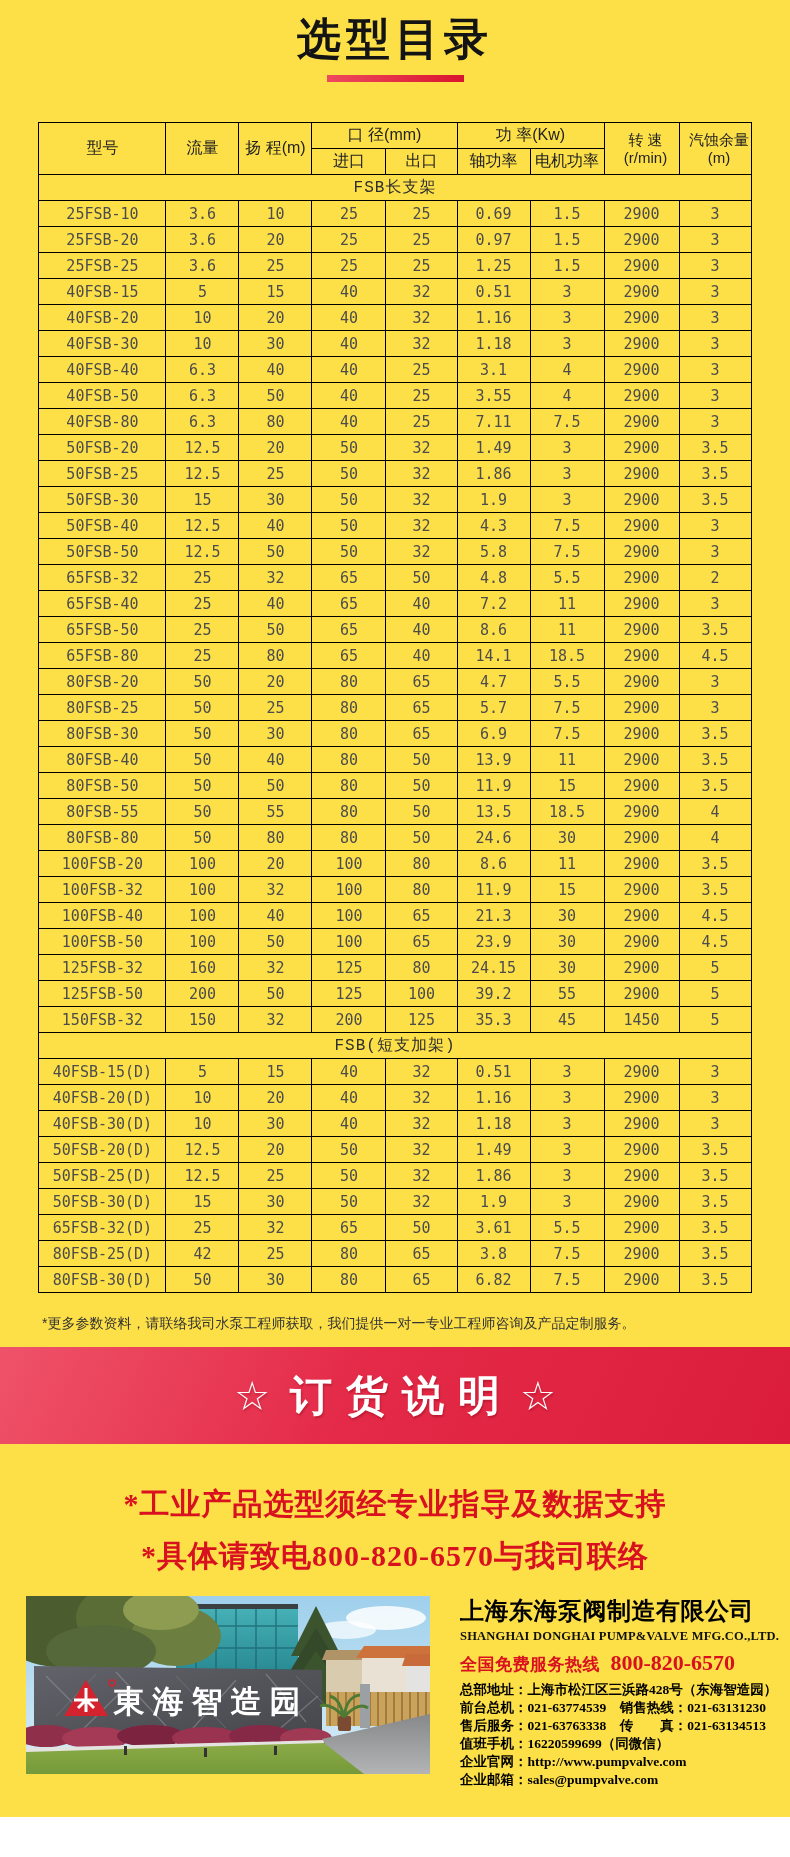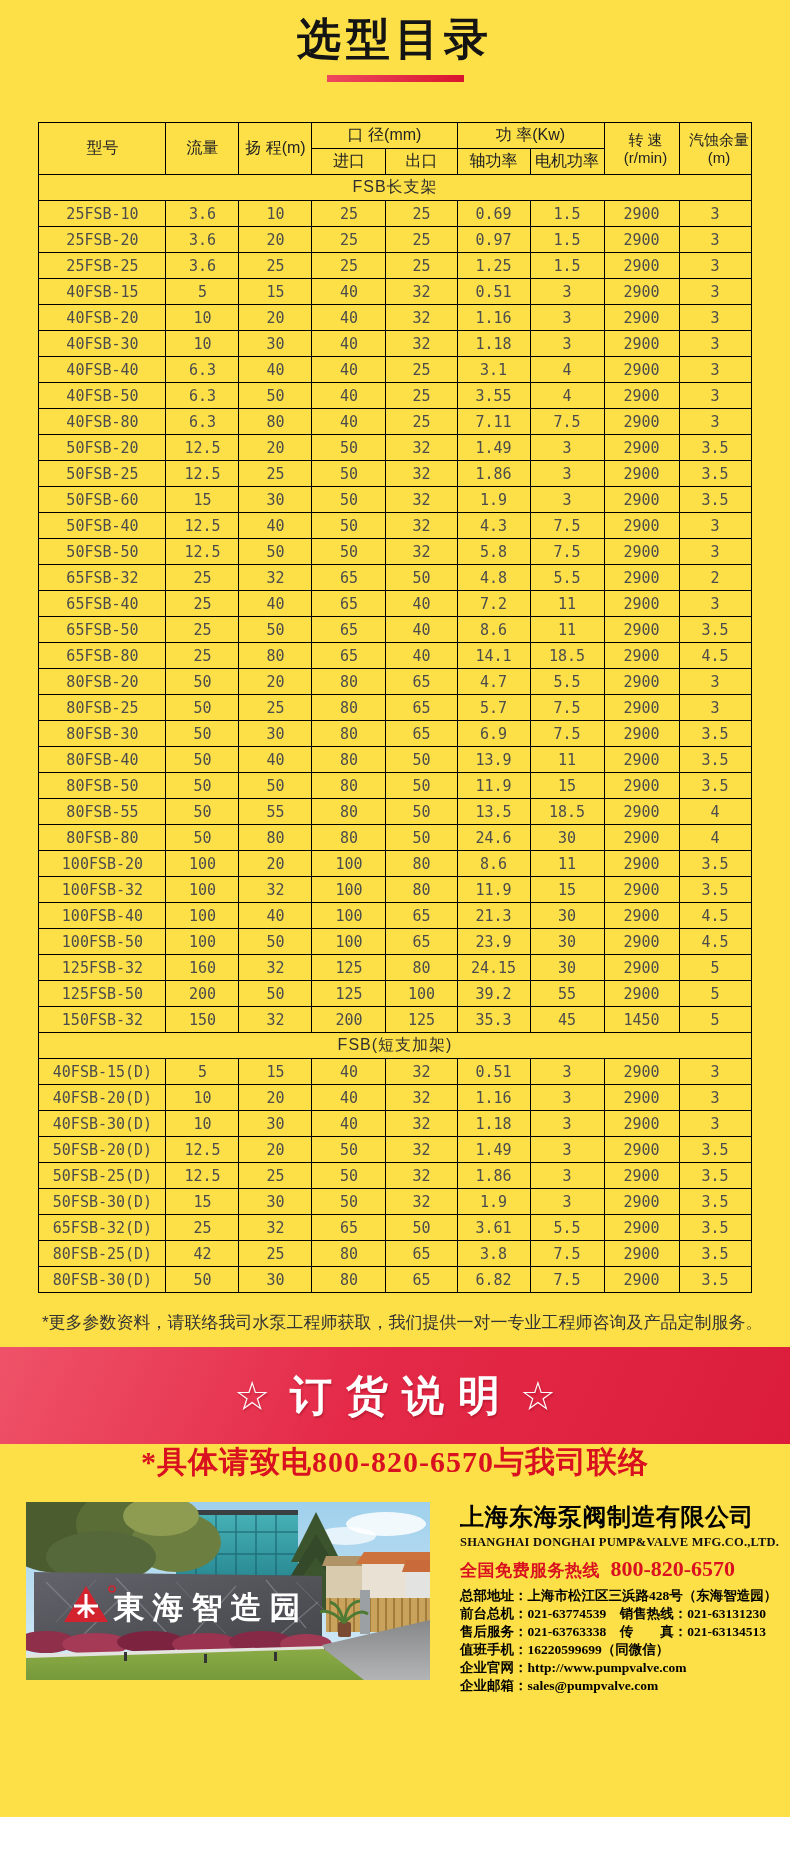--- a/index.html
+++ b/index.html
@@ -13,40 +13,40 @@
     background:linear-gradient(90deg,#ee4a5e,#d8152e);}
 
   
   table.spec{border-collapse:collapse;table-layout:fixed;width:712px;margin:40px auto 0;}
   table.spec th,table.spec td{border:1px solid #000;text-align:center;vertical-align:middle;
     padding:0;overflow:hidden;white-space:nowrap;}
   table.spec thead th{font-weight:normal;font-size:16px;color:#222;height:25px;line-height:1.15;}
   table.spec thead .two-line{font-size:15px;padding-left:8px;}
   table.spec tbody td{height:25px;font-size:15px;color:#4c4c4c;
     font-family:"DejaVu Sans Mono","Liberation Mono",monospace;}
-  table.spec tbody tr.section-row td{font-family:Liberation Sans, sans-serif;
+  table.spec tbody tr.section-row td{font-family:Liberation Mono, monospace;
     font-size:16px;color:#2e2e2e;letter-spacing:1px;}
 
   
-  .note{margin:20px 0 0 42px;font-size:17px;line-height:20px;color:#333;}
+  .note{margin:20px 0 0 42px;font-size:14px;line-height:20px;color:#333;}
 
   
   .order-banner{margin-top:14px;height:97px;width:790px;
     background:linear-gradient(115deg,#ef5369 0%,#e42a48 45%,#db1d3b 100%);
     display:flex;align-items:center;justify-content:center;color:#fff;}
   .order-banner .banner-title{font-size:42px;font-weight:bold;letter-spacing:14px;
     margin:0 6px 0 20px;text-shadow:1px 2px 2px rgba(120,0,15,.35);}
   .order-banner .star{font-size:40px;font-weight:normal;letter-spacing:0;
     text-shadow:1px 2px 2px rgba(120,0,15,.35);}
 
   
   .notice{margin:0;text-align:center;color:#d8101f;font-weight:bold;
     font-family:"Liberation Serif","DejaVu Serif",serif;font-size:30px;line-height:36px;letter-spacing:1px;}
   .notice.first{margin-top:42px;}
-  .notice.second{margin-top:0;}
+  .notice.second{margin-top:16px;}
 
   
   .footer{margin-top:22px;display:flex;align-items:flex-start;}
   .photo-wrap{margin-left:26px;width:404px;height:178px;flex:0 0 auto;}
   .company-info{margin-left:30px;width:300px;flex:0 0 auto;}
   .company-name{font-size:24px;line-height:30px;font-weight:bold;color:#000;
     letter-spacing:0.5px;white-space:nowrap;}
   .company-name-en{margin-top:3px;font-size:12.5px;line-height:15px;font-weight:bold;color:#111;
     font-family:"Liberation Serif","DejaVu Serif",serif;white-space:nowrap;letter-spacing:0.2px;}
   .hotline{margin-top:6px;color:#d8101f;font-weight:bold;white-space:nowrap;}
@@ -218,21 +218,21 @@
           <td>12.5</td>
           <td>25</td>
           <td>50</td>
           <td>32</td>
           <td>1.86</td>
           <td>3</td>
           <td>2900</td>
           <td>3.5</td>
         </tr>
         <tr>
-          <td>50FSB-60</td>
+          <td>50FSB-30</td>
           <td>15</td>
           <td>30</td>
           <td>50</td>
           <td>32</td>
           <td>1.9</td>
           <td>3</td>
           <td>2900</td>
           <td>3.5</td>
         </tr>
         <tr>
@@ -561,20 +561,21 @@
   </table>
 
   <div class="note">*更多参数资料，请联络我司水泵工程师获取，我们提供一对一专业工程师咨询及产品定制服务。</div>
 
   <div class="order-banner">
     <span class="star">☆</span>
     <span class="banner-title">订货说明</span>
     <span class="star">☆</span>
   </div>
 
+  <div class="notice first">*工业产品选型须经专业指导及数据支持</div>
   <div class="notice second">*具体请致电800-820-6570与我司联络</div>
 
   <div class="footer">
     <div class="photo-wrap">
       <svg width="404" height="178" viewBox="0 0 404 178" xmlns="http://www.w3.org/2000/svg">
         <defs>
           <linearGradient id="sky" x1="0" y1="0" x2="0" y2="1">
             <stop offset="0" stop-color="#9fd0ec"></stop>
               <stop offset="1" stop-color="#d8edf7"></stop>
           </linearGradient>

